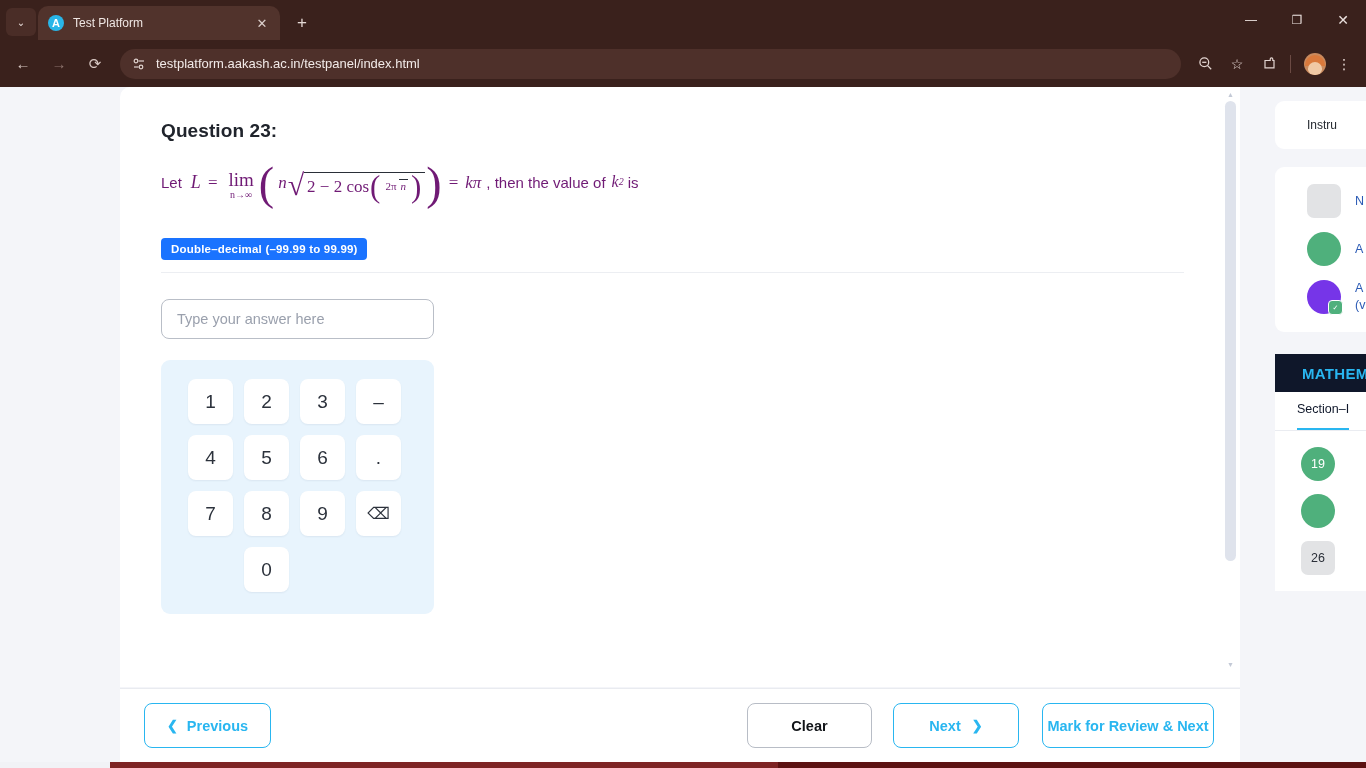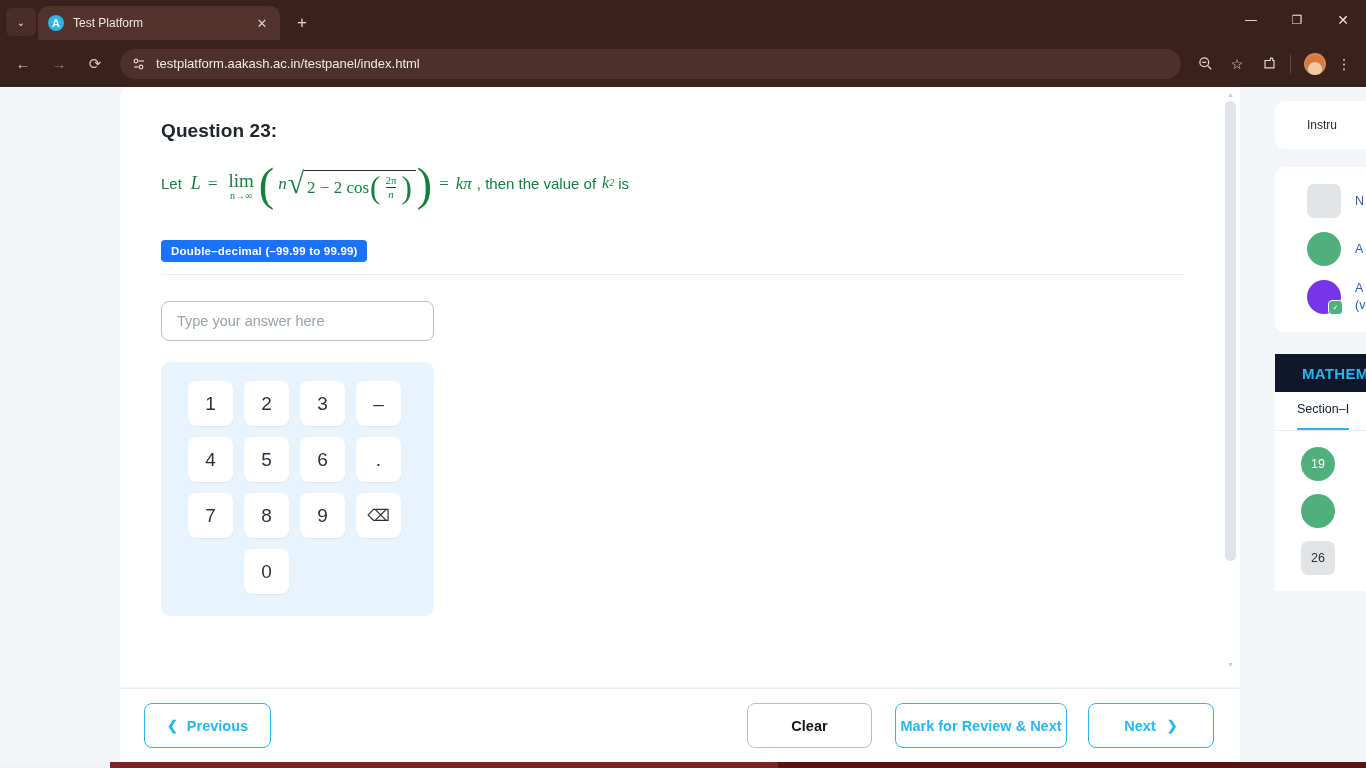--- a/index.html
+++ b/index.html
@@ -99,21 +99,21 @@
   
   .qcard {
     position: absolute; left: 120px; top: 0px; width: 1120px; height: 600px;
     background: #fff; border-radius: 10px 0 0 0;
   }
   .qcontent { padding: 33px 40px 0 41px; }
   .qtitle {
     font-size: 19px; font-weight: bold; color: #20242c; letter-spacing: .1px;
   }
   .qbody {
-    margin-top: 25px; font-size: 15px; color: #15803d;
+    margin-top: 25px; font-size: 15px; color: #701a75;
     display: flex; align-items: center; flex-wrap: wrap; line-height: 1;
   }
   .mi { font-family: "Liberation Serif", serif; font-style: italic; }
   .mr { font-family: "Liberation Serif", serif; font-style: normal; }
   .word { font-family: "Liberation Sans", sans-serif; }
   .limwrap {
     display: inline-flex; flex-direction: column; align-items: center;
     margin: 0 4px; position: relative; top: 3px;
   }
   .limtop { font-family: "Liberation Serif", serif; font-size: 19px; line-height: 1; }
@@ -129,21 +129,21 @@
   .radical { display: inline-flex; align-items: stretch; position: relative; top: 1px; }
   .radsign {
     font-family: "Liberation Serif", serif; font-size: 30px; line-height: 0.85;
     position: relative; top: 2px;
   }
   .radbar {
     border-top: 1.3px solid #2a2f38; padding: 3px 3px 0 3px;
     display: inline-flex; align-items: center; margin-top: 2px;
   }
   .frac {
-    display: inline-flex; flex-direction: column; align-items: center;
+    display: inline-flex; flex-direction: row; align-items: center;
     font-family: "Liberation Serif", serif; font-size: 11px;
     margin: 0 2px; vertical-align: middle; line-height: 1.15;
   }
   .frac .num { padding: 0 2px; }
   .frac .den { border-top: 1.1px solid #2a2f38; padding: 0 2px; font-style: italic; }
   .sup { font-size: 10px; vertical-align: super; font-family: "Liberation Serif", serif; font-style: italic; }
 
   .badge {
     display: inline-block; margin-top: 41px;
     background: #1a73ff; color: #fff;
@@ -429,25 +429,25 @@
       <div class="arrow down">▼</div>
     </div>
 
     <div class="footer-sep"></div>
     <div class="footer">
       <div class="btn btn-prev">
         <span class="chev">❮</span>
         <span>Previous</span>
       </div>
       <div class="btn btn-clear">Clear</div>
-      <div class="btn btn-mark">Mark for Review &amp; Next</div>
       <div class="btn btn-next">
         <span>Next</span>
         <span class="chev">❯</span>
       </div>
+      <div class="btn btn-mark">Mark for Review &amp; Next</div>
     </div>
 
     <div class="sidebar">
 
       <div class="instr-card">Instru</div>
 
       <div class="legend-card">
         <div class="legend-row">
           <div class="lg-square"></div>
           <div class="lg-text">N</div>

